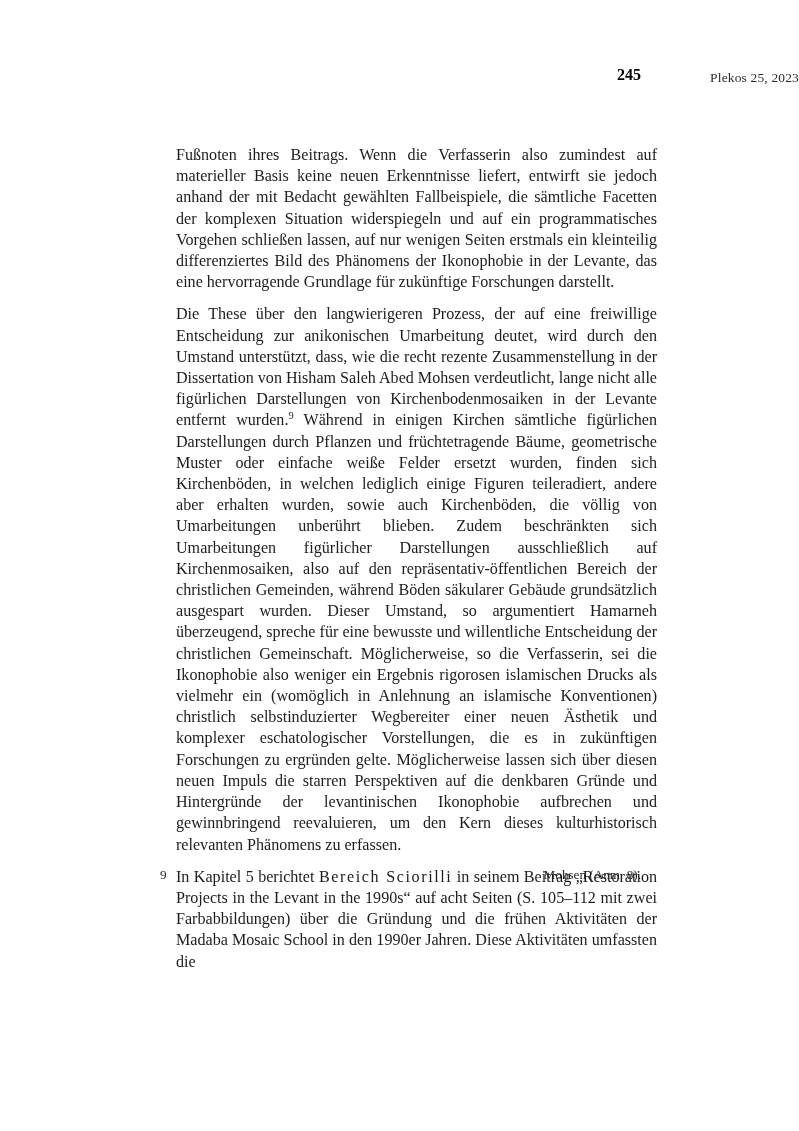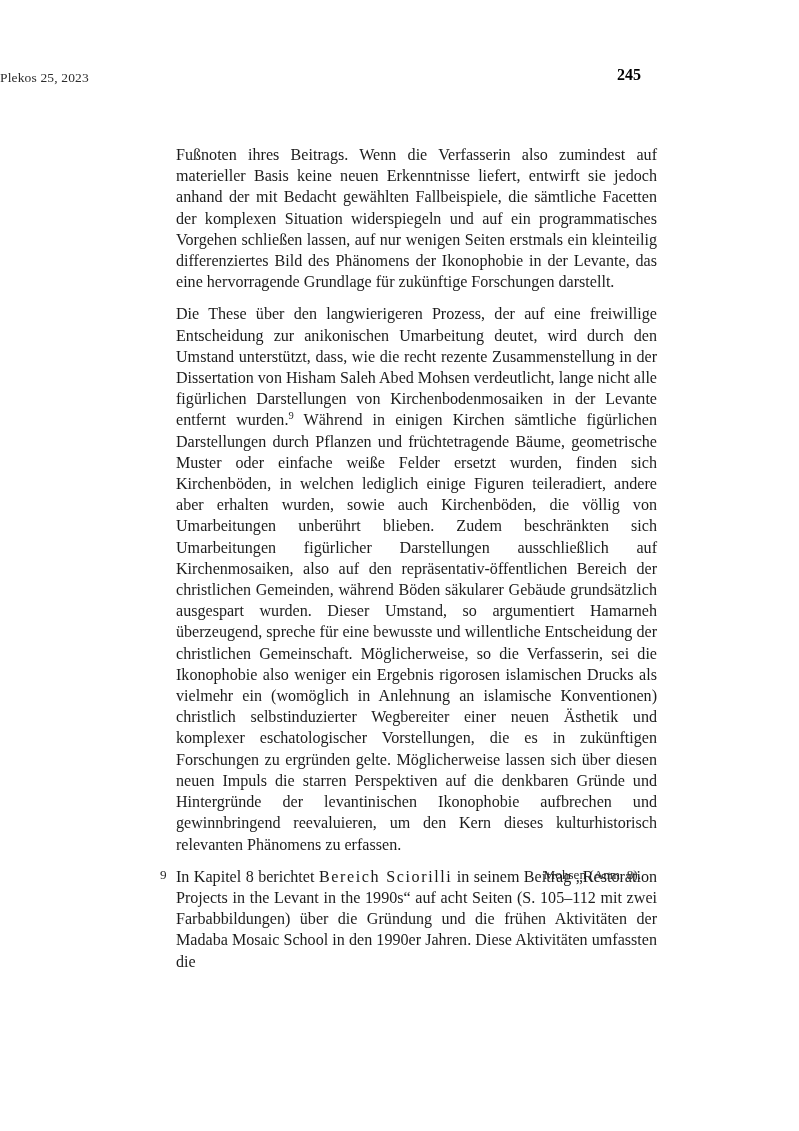--- a/index.html
+++ b/index.html
@@ -22,21 +22,21 @@
     position: absolute;
     left: 0;
     right: 0;
     top: 70px;
     height: 20px;
   }
   .running-head .journal {
     position: absolute;
     left: 0;
     right: 0;
-    text-align: left;
+    text-align: right;
     font-size: 13.5px;
     letter-spacing: 0.15px;
     color: #2b2b2b;
   }
   .running-head .folio {
     position: absolute;
     right: 158px;
     top: -4px;
     font-size: 16px;
     font-weight: bold;
@@ -110,21 +110,21 @@
 
     <p class="body">
       <span>Fußnoten ihres Beitrags. Wenn die Verfasserin also zumindest auf materieller Basis keine neuen Erkenntnisse liefert, entwirft sie jedoch anhand der mit Bedacht gewählten Fallbeispiele, die sämtliche Facetten der komplexen Situation widerspiegeln und auf ein programmatisches Vorgehen schließen lassen, auf nur wenigen Seiten erstmals ein kleinteilig differenziertes Bild des Phänomens der Ikonophobie in der Levante, das eine hervorragende Grundlage für zukünftige Forschungen darstellt.</span>
     </p>
 
     <p class="body">
       <span>Die These über den langwierigeren Prozess, der auf eine freiwillige Entscheidung zur anikonischen Umarbeitung deutet, wird durch den Umstand unterstützt, dass, wie die recht rezente Zusammenstellung in der Dissertation von Hisham Saleh Abed Mohsen verdeutlicht, lange nicht alle figürlichen Darstellungen von Kirchenbodenmosaiken in der Levante entfernt wurden.</span><sup class="fnmark">9</sup><span> Während in einigen Kirchen sämtliche figürlichen Darstellungen durch Pflanzen und früchtetragende Bäume, geometrische Muster oder einfache weiße Felder ersetzt wurden, finden sich Kirchenböden, in welchen lediglich einige Figuren teileradiert, andere aber erhalten wurden, sowie auch Kirchenböden, die völlig von Umarbeitungen unberührt blieben. Zudem beschränkten sich Umarbeitungen figürlicher Darstellungen ausschließlich auf Kirchenmosaiken, also auf den repräsentativ-öffentlichen Bereich der christlichen Gemeinden, während Böden säkularer Gebäude grundsätzlich ausgespart wurden. Dieser Umstand, so argumentiert Hamarneh überzeugend, spreche für eine bewusste und willentliche Entscheidung der christlichen Gemeinschaft. Möglicherweise, so die Verfasserin, sei die Ikonophobie also weniger ein Ergebnis rigorosen islamischen Drucks als vielmehr ein (womöglich in Anlehnung an islamische Konventionen) christlich selbstinduzierter Wegbereiter einer neuen Ästhetik und komplexer eschatologischer Vorstellungen, die es in zukünftigen Forschungen zu ergründen gelte. Möglicherweise lassen sich über diesen neuen Impuls die starren Perspektiven auf die denkbaren Gründe und Hintergründe der levantinischen Ikonophobie aufbrechen und gewinnbringend reevaluieren, um den Kern dieses kulturhistorisch relevanten Phänomens zu erfassen.</span>
     </p>
 
     <p class="body">
-      <span>In Kapitel 8 berichtet </span><span class="spaced">Bereich Sciorilli</span><span> in seinem Beitrag „Restoration Projects in the Levant in the 1990s“ auf acht Seiten (S. 105–112 mit zwei Farbabbildungen) über die Gründung und die frühen Aktivitäten der Madaba Mosaic School in den 1990er Jahren. Diese Aktivitäten umfassten die</span>
+      <span>In Kapitel 5 berichtet </span><span class="spaced">Bereich Sciorilli</span><span> in seinem Beitrag „Restoration Projects in the Levant in the 1990s“ auf acht Seiten (S. 105–112 mit zwei Farbabbildungen) über die Gründung und die frühen Aktivitäten der Madaba Mosaic School in den 1990er Jahren. Diese Aktivitäten umfassten die</span>
     </p>
 
   </div>
 
   <div class="footnotes">
     <div class="footnote">
       <span class="num">9</span>
       <span class="txt">Mohsen (Anm. 8).</span>
     </div>
   </div>

